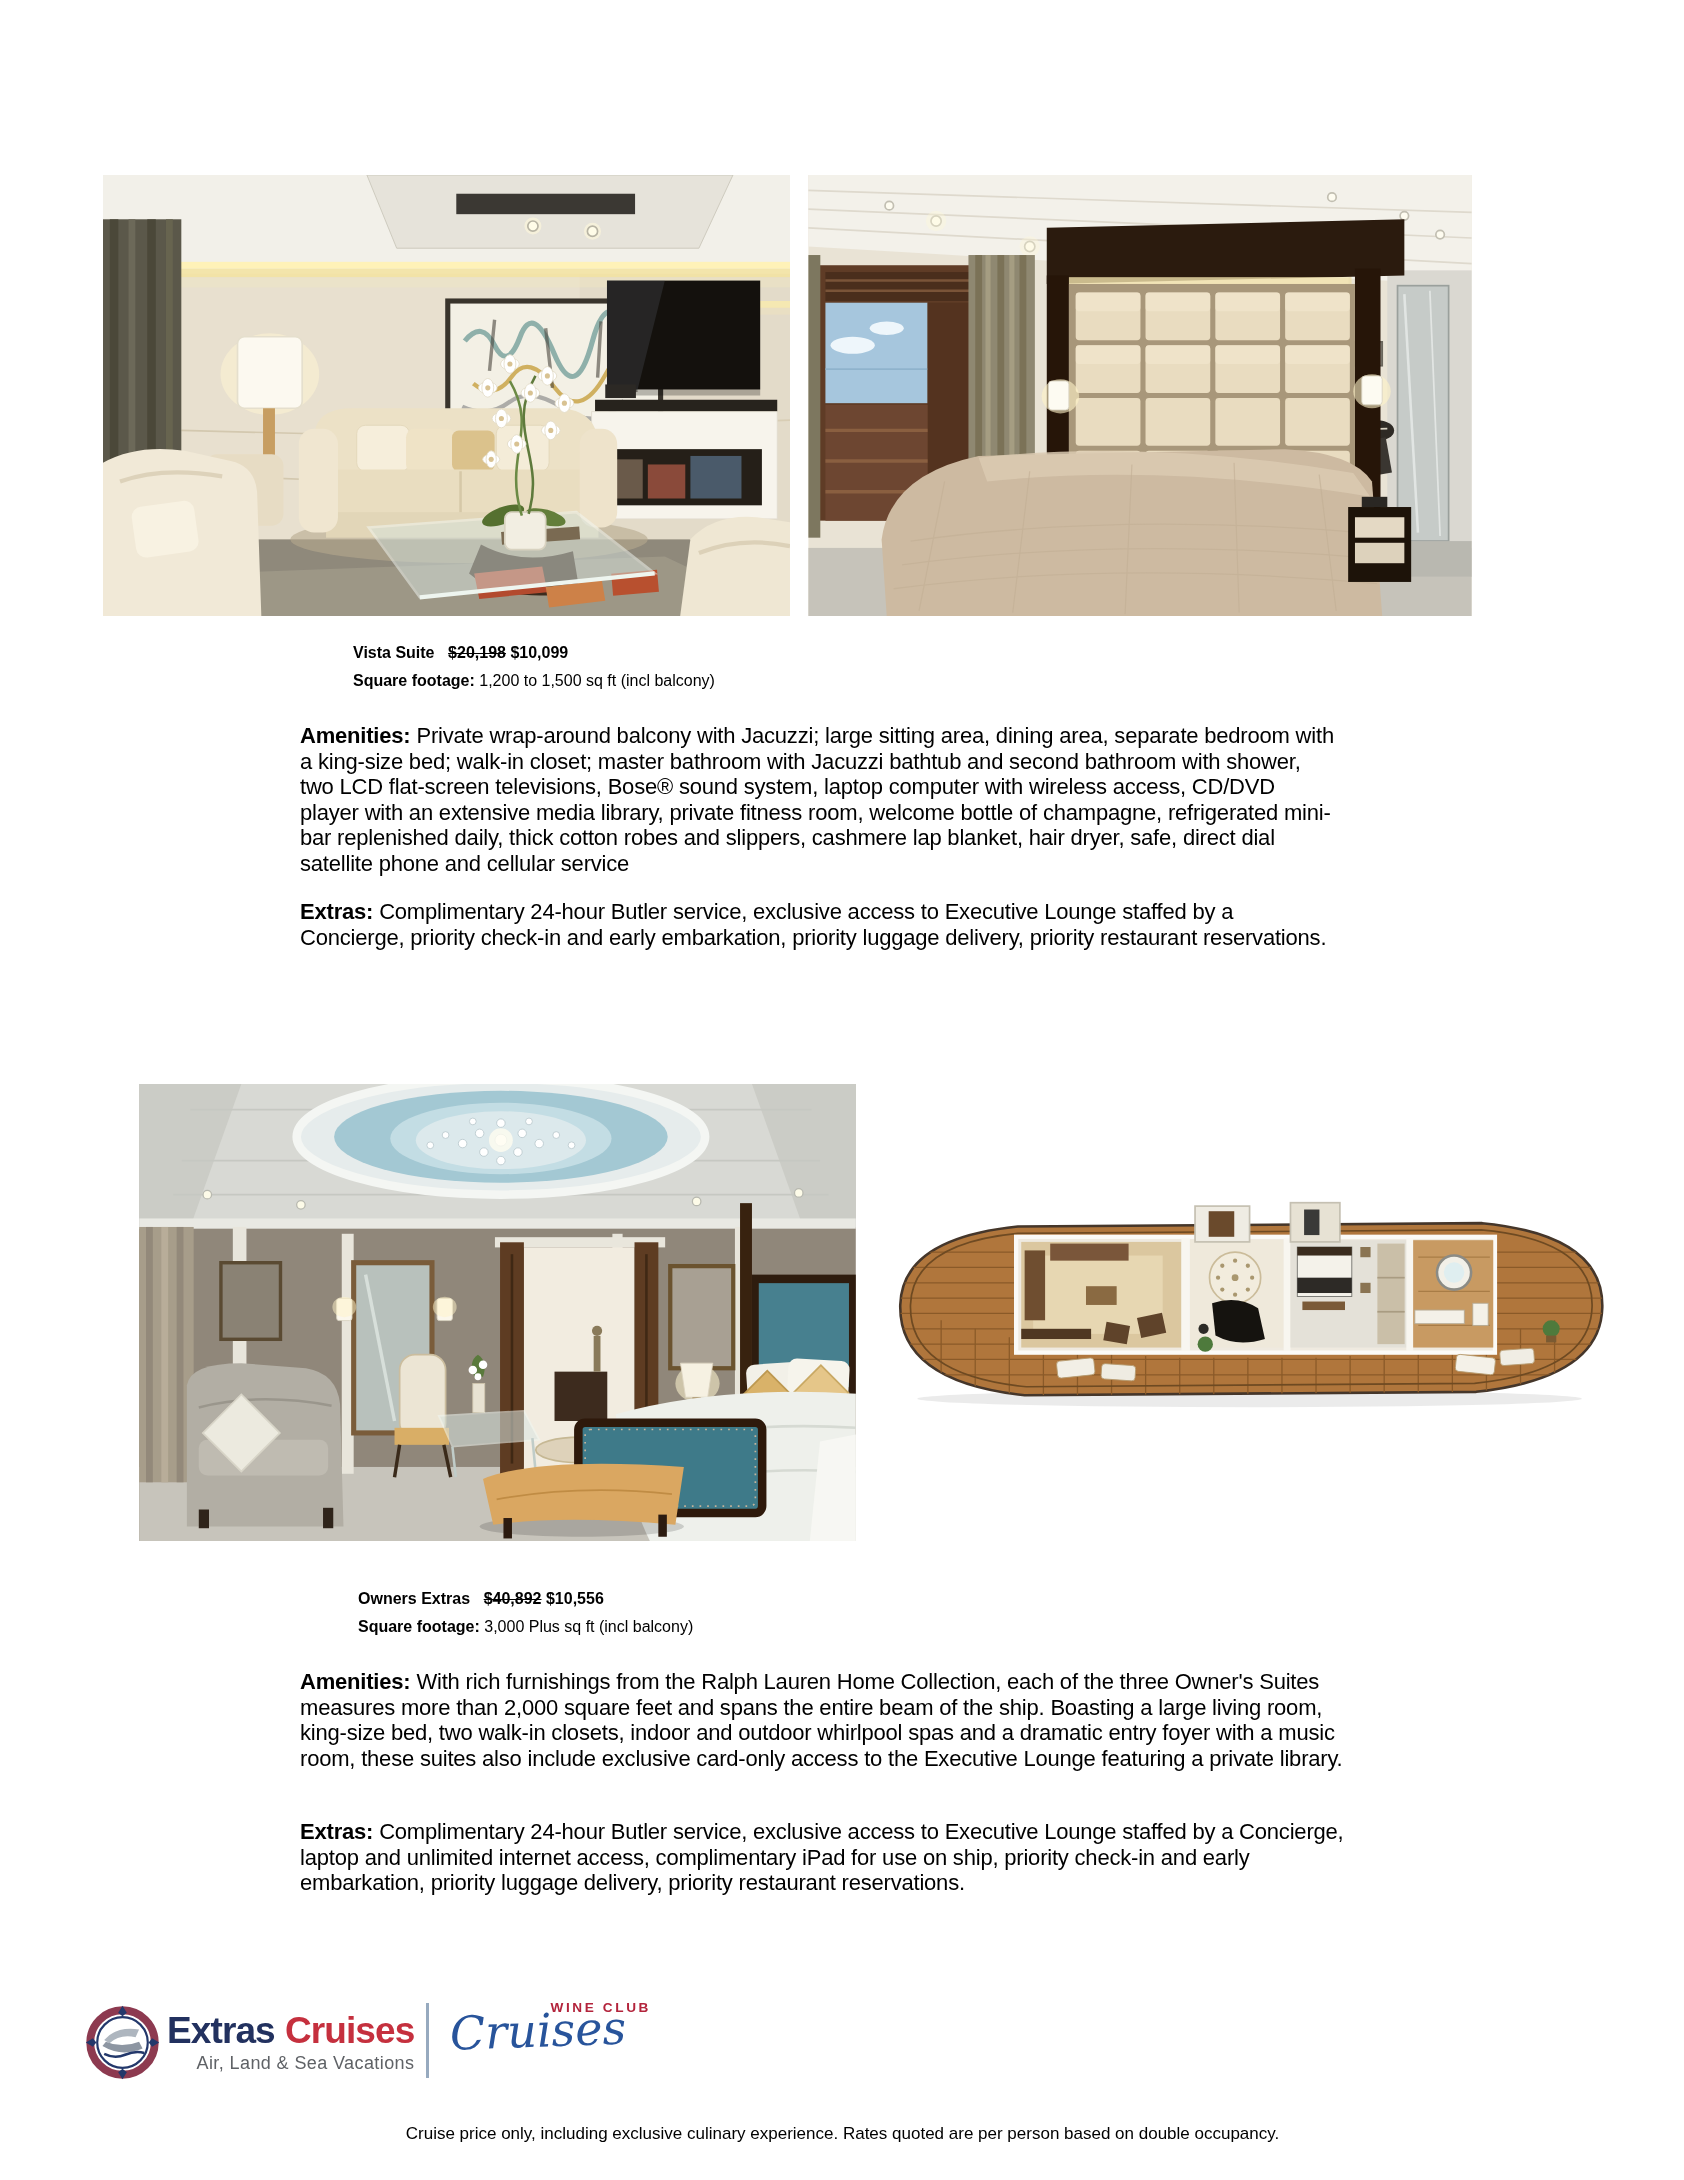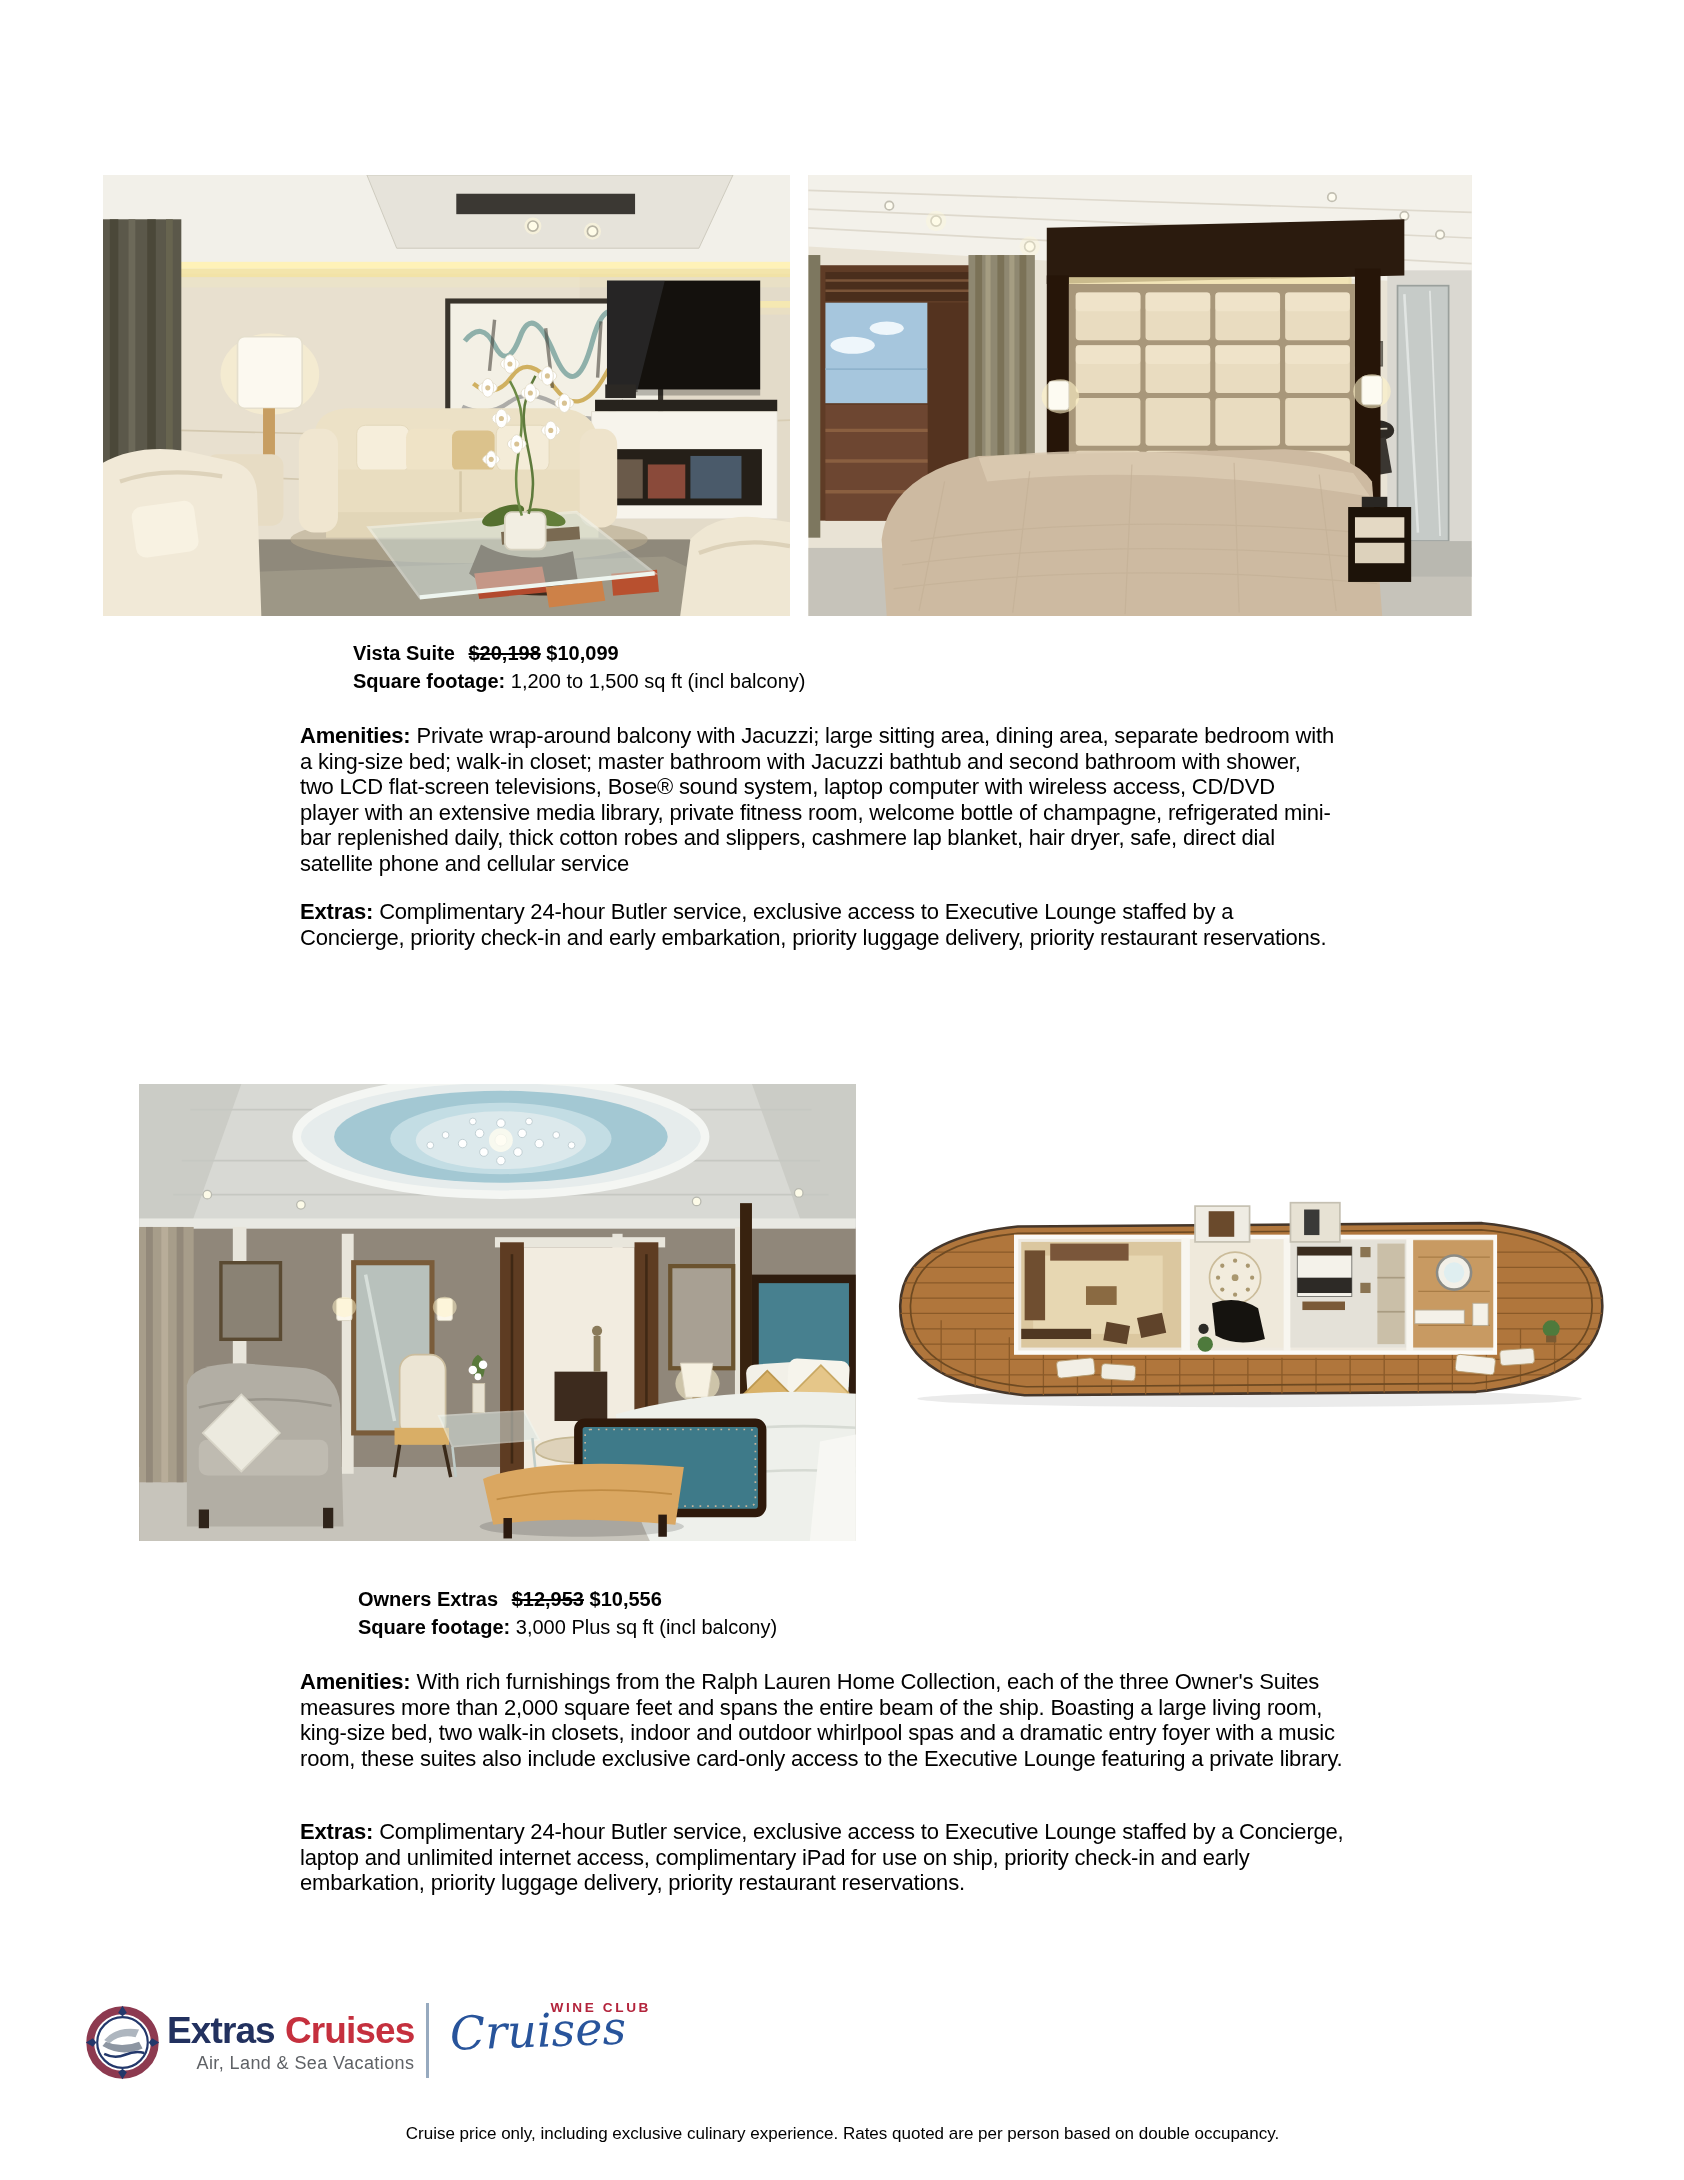--- a/index.html
+++ b/index.html
@@ -1,21 +1,21 @@
 <!DOCTYPE html>
 <html style="font-size:13.6px"><head>
 <meta charset="utf-8">
 <style>
   * { margin:0; padding:0; box-sizing:border-box; }
   html,body { background:#ffffff; }
   body { font-family:"Liberation Sans", sans-serif; color:#000; }
   .page { position:relative; width:1685px; height:2181px; background:#fff; overflow:hidden; }
   .abs { position:absolute; }
   .photo { position:absolute; display:block; }
-  .h { font-size:20px; font-weight:bold; line-height:28px; color:#000; white-space:nowrap; }
+  .h { font-size:16px; font-weight:bold; line-height:28px; color:#000; white-space:nowrap; }
   .h .n { font-weight:normal; }
   .gap { display:inline-block; width:13.6px; }
   .strike { text-decoration:line-through; }
   .body-text { font-size:22px; line-height:25.6px; color:#000; letter-spacing:-0.2px; }
   .b { font-weight:bold; }
   
   .brand-block { position:absolute; left:167px; top:2010px; }
   .brand-line { font-size:37px; font-weight:bold; letter-spacing:-0.9px; white-space:nowrap; line-height:41px; }
   .brand-word1 { color:#22315f; }
   .brand-word2 { color:#c5303e; margin-left:10.2px; }
@@ -569,21 +569,21 @@
       <rect x="196" y="186" width="44" height="20" rx="4" fill="#f2efe6" stroke="#b59a6e" transform="rotate(-6 218 196)"></rect>
       <rect x="248" y="192" width="40" height="18" rx="4" fill="#efece2" stroke="#b59a6e" transform="rotate(4 268 201)"></rect>
       <rect x="664" y="182" width="46" height="20" rx="4" fill="#f4f1e8" stroke="#b59a6e" transform="rotate(6 687 192)"></rect>
       <rect x="716" y="174" width="40" height="18" rx="4" fill="#f0ede4" stroke="#b59a6e" transform="rotate(-4 736 183)"></rect>
       <circle cx="776" cy="150" r="10" fill="#4e7a3c"></circle>
       <rect x="770" y="158" width="12" height="8" fill="#7a5a32"></rect>
     </g>
   </svg>
 
   <div class="abs h" style="left:358px; top:1585px;">
-    <div><span>Owners Extras</span><span class="gap"></span><span class="strike">$12,953</span>
+    <div><span>Owners Extras</span><span class="gap"></span><span class="strike">$40,892</span>
       <span>$10,556</span></div>
     <div><span>Square footage:</span>
       <span class="n">3,000 Plus sq ft (incl balcony)</span></div>
   </div>
 
   <p class="abs body-text" style="left:300px; top:1669px; width:1065px;"><span class="b">Amenities:</span>
     <span>With rich furnishings from the Ralph Lauren Home Collection, each of the three Owner's Suites measures more than 2,000 square feet and spans the entire beam of the ship.  Boasting a large living room, king-size bed, two walk-in closets, indoor and outdoor whirlpool spas and a dramatic entry foyer with a music room, these suites also include exclusive card-only access to the Executive Lounge featuring a private library.</span></p>
 
   <p class="abs body-text" style="left:300px; top:1819px; width:1065px;"><span class="b">Extras:</span>
     <span>Complimentary 24-hour Butler service, exclusive access to Executive Lounge staffed by a Concierge, laptop and unlimited internet access, complimentary iPad for use on ship, priority check-in and early embarkation, priority luggage delivery, priority restaurant reservations.</span></p>

